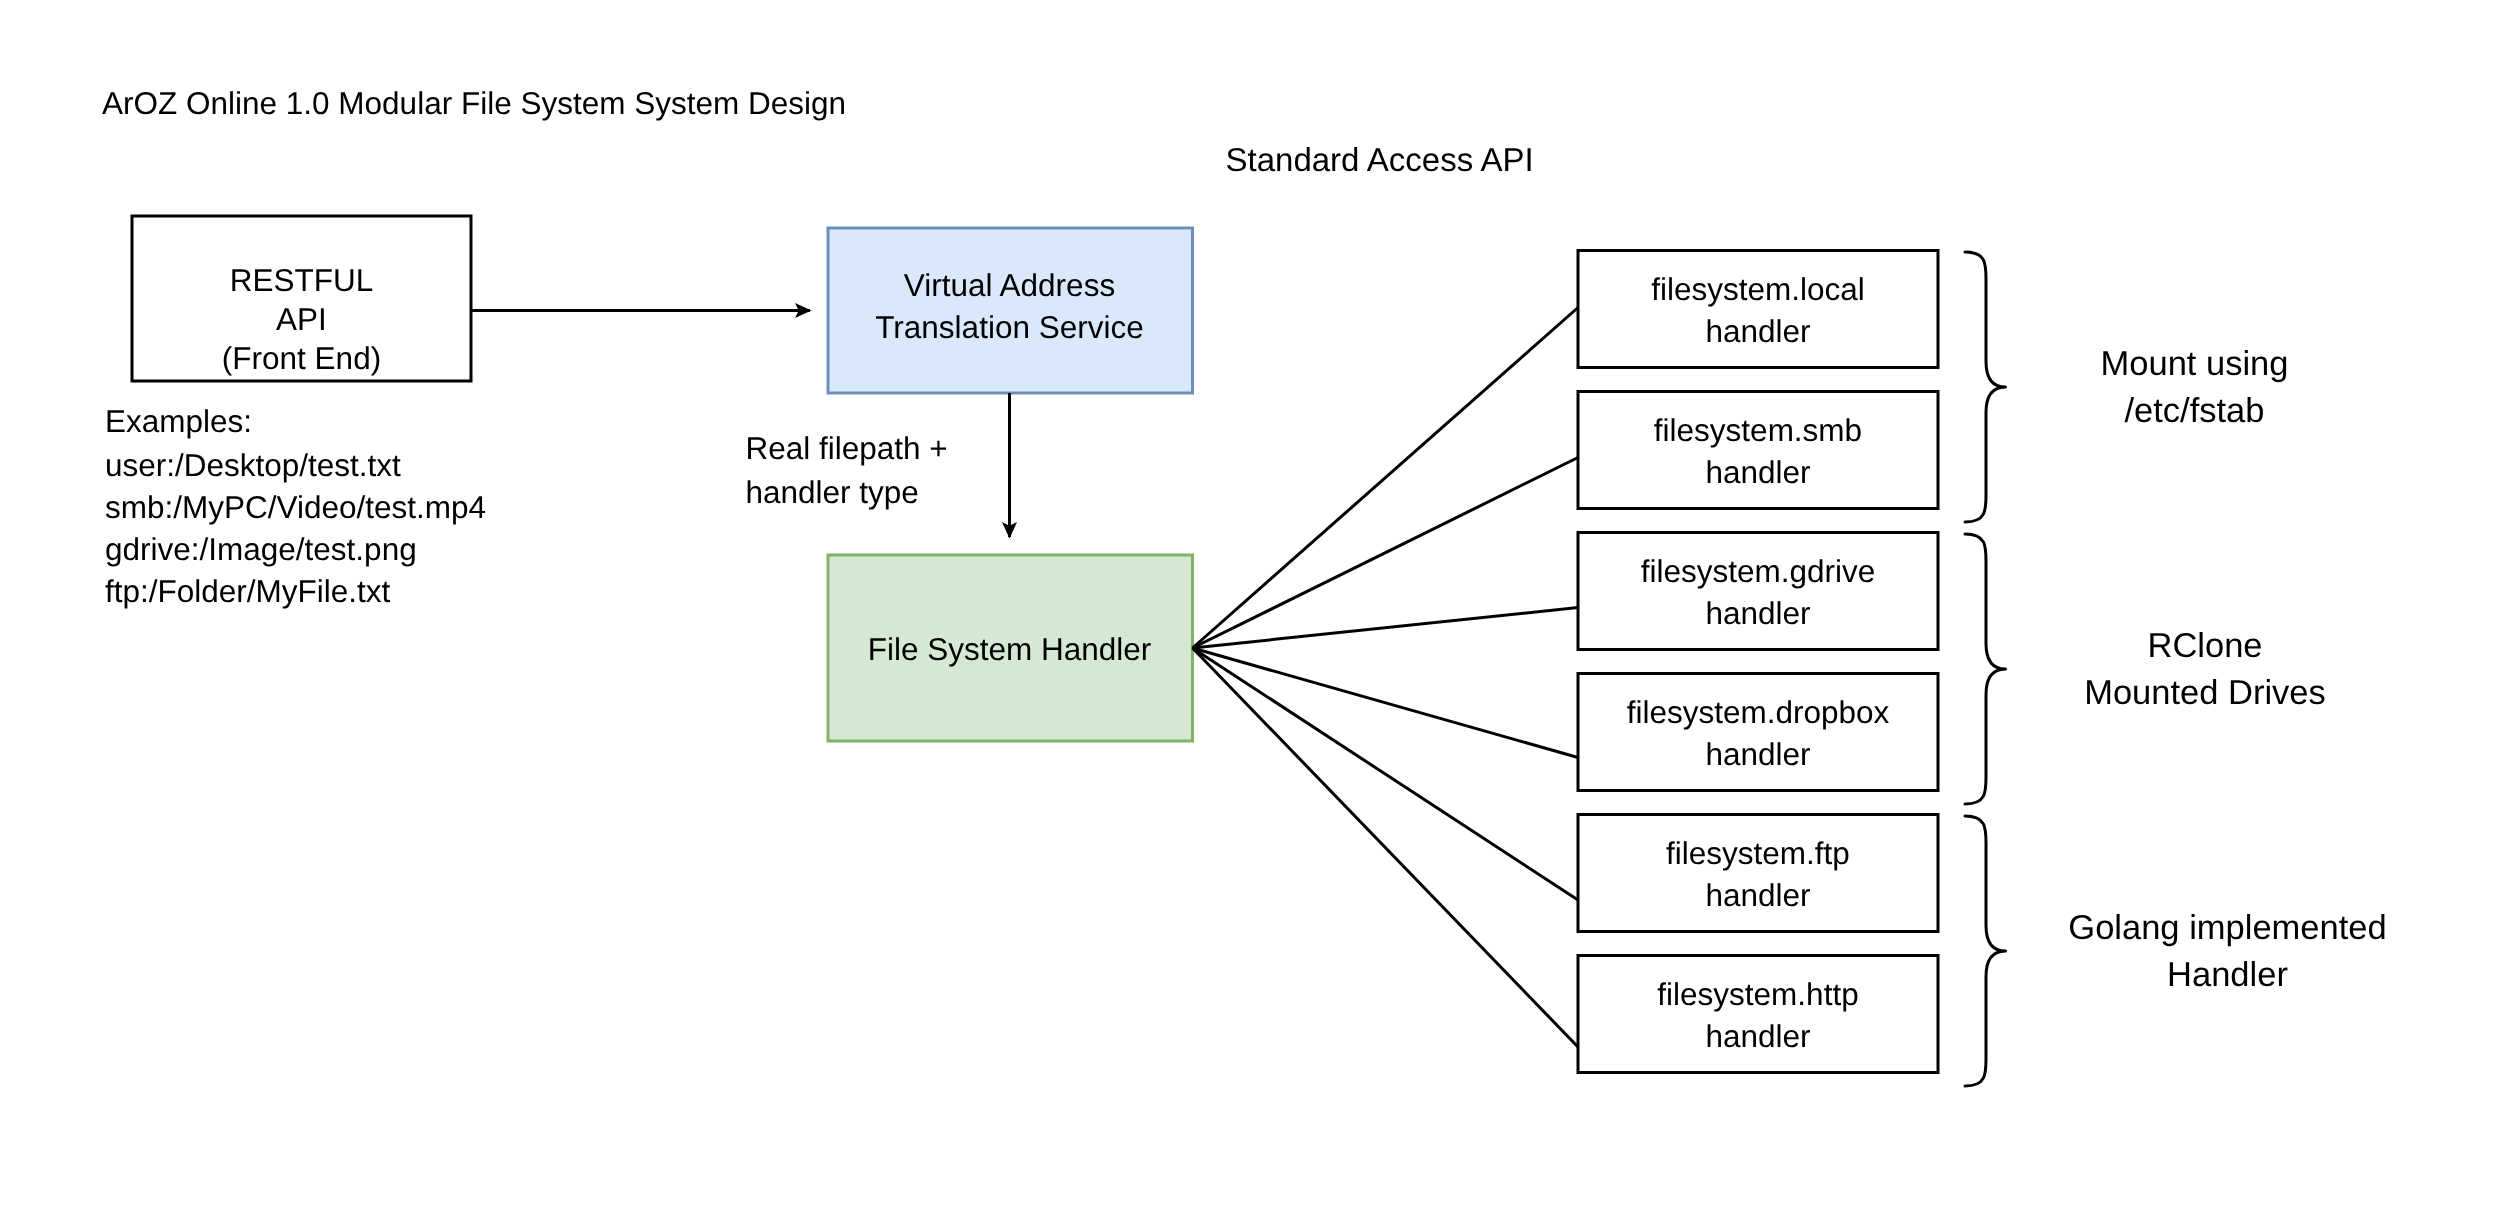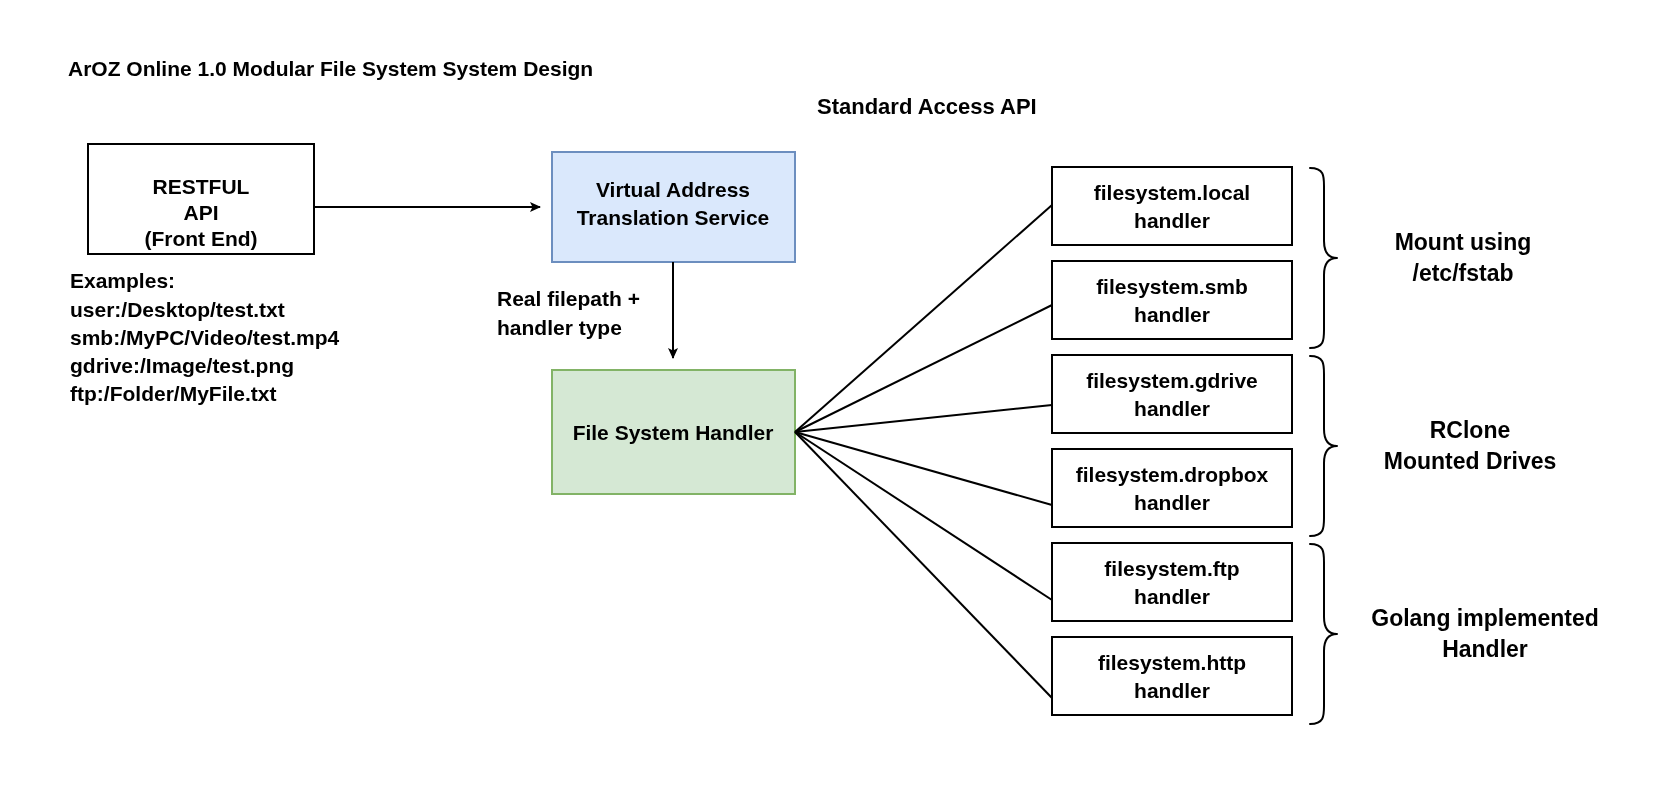--- a/index.html
+++ b/index.html
@@ -11,21 +11,20 @@
     width: 1664px;
     height: 804px;
     overflow: hidden;
     font-family: "Liberation Sans", sans-serif;
     color: #000000;
   }
   #diagram-root {
     position: relative;
     width: 1664px;
     height: 804px;
-    font-weight: bold;
   }
   svg#diagram-svg {
     position: absolute;
     top: 0;
     left: 0;
     width: 1664px;
     height: 804px;
   }
   .node-box {
     fill: #ffffff;

